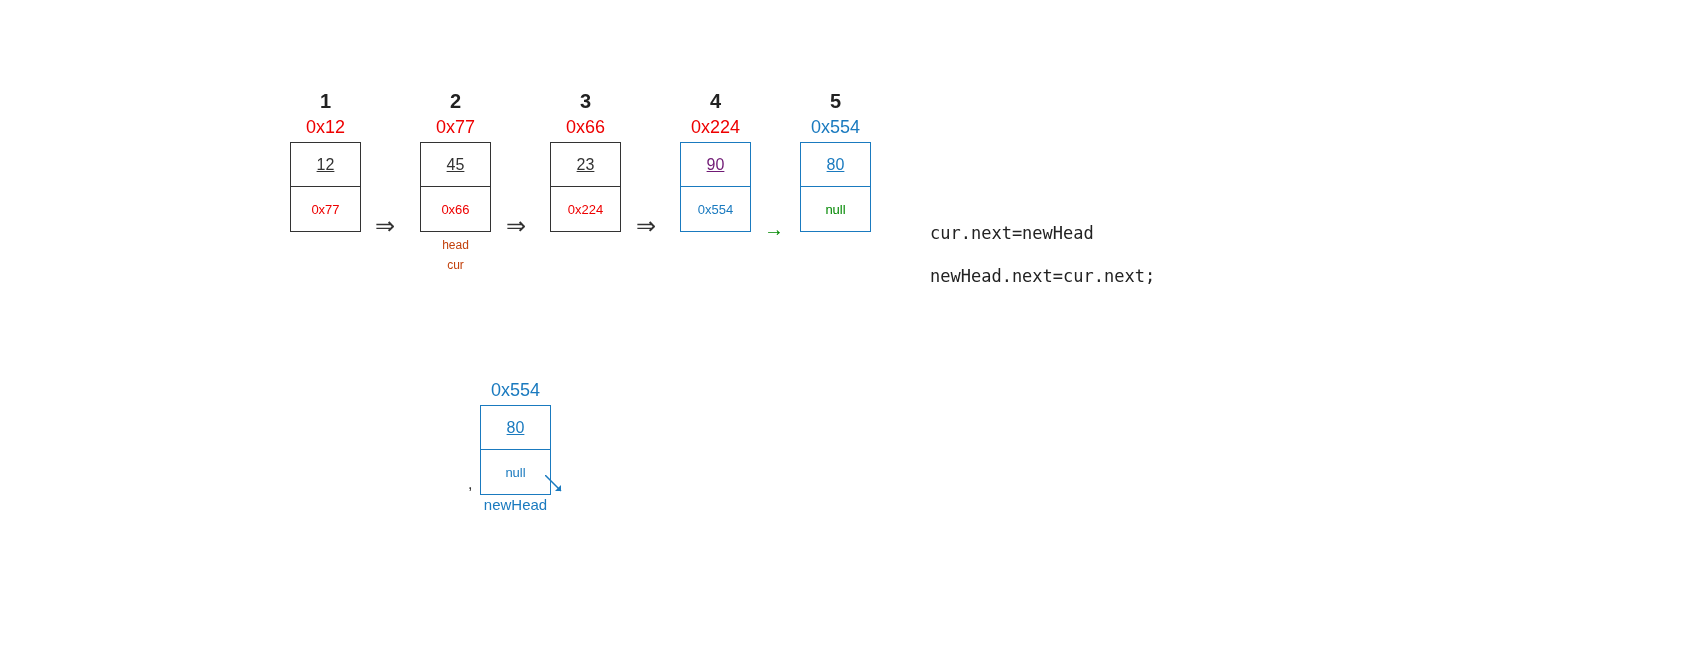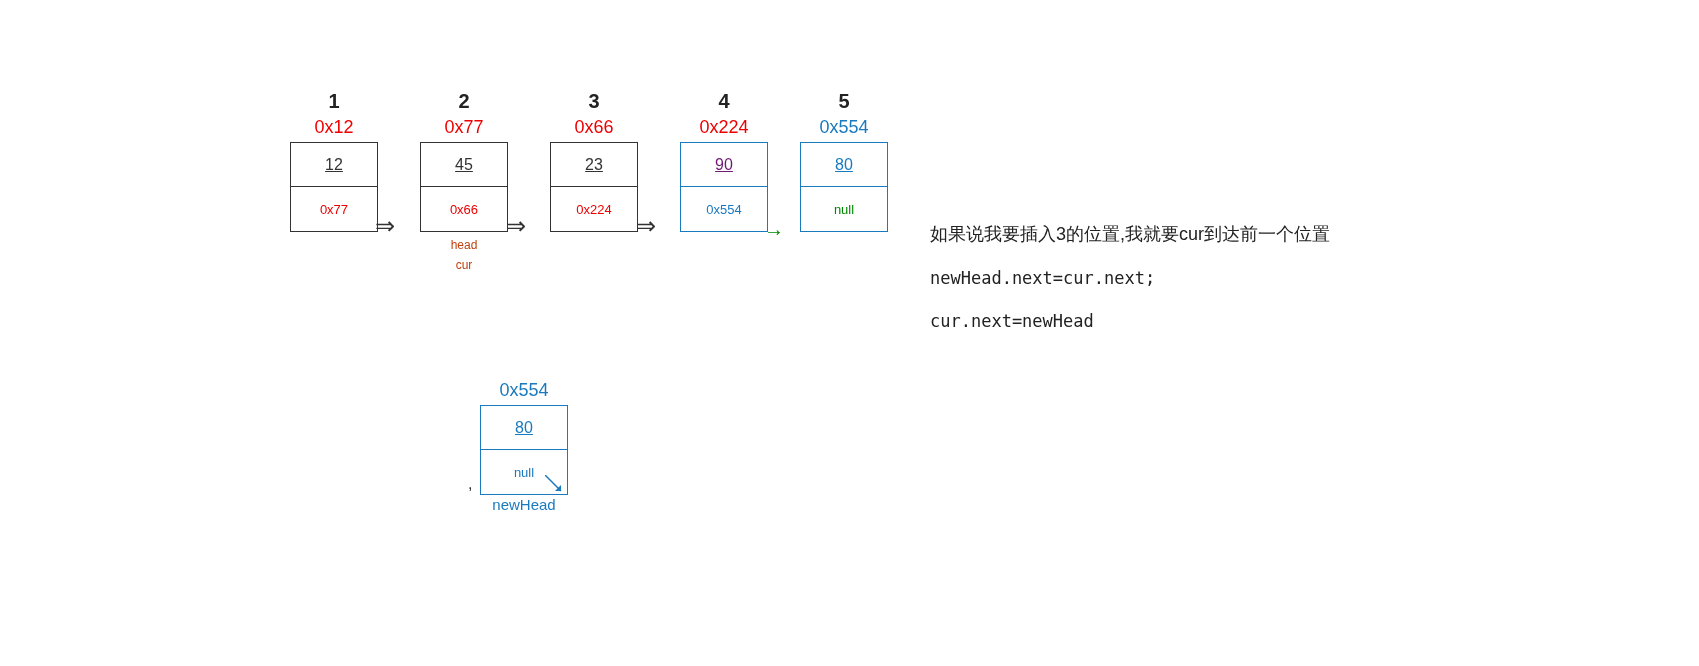--- a/index.html
+++ b/index.html
@@ -32,21 +32,21 @@
       color: #e00;
       margin-bottom: 4px;
     }
 
     .node-address.blue {
       color: #1a7abf;
     }
 
     .node-box {
       border: 1.5px solid #333;
-      width: 88px;
+      width: 71px;
     }
 
     .node-box.blue-border {
       border-color: #1a7abf;
     }
 
     .node-data {
       border-bottom: 1.5px solid #333;
       height: 44px;
       display: flex;
@@ -195,16 +195,15 @@
   <span style="position:absolute; left:-12px; top:95px; color:#333; font-size:16px;">,</span>
   <span style="color:#1a7abf; font-size:15px; margin-top:1px;">newHead</span>
 </div>
 
 <svg style="position:absolute; top:475px; left:545px; width:20px; height:20px;">
   <line x1="0" y1="0" x2="16" y2="16" stroke="#1a7abf" stroke-width="1.5"></line>
   <polygon points="10,16 16,16 16,10" fill="#1a7abf"></polygon>
 </svg>
 
 <div class="text-panel">
-  <div class="text-line">如果说我要插入3的位置,我就要cur到达前一个位置</div>
+  <div class="text-line code">cur.next=newHead</div>
   <div class="text-line code">newHead.next=cur.next;</div>
-  <div class="text-line code">cur.next=newHead</div>
 </div>
 
 </body></html>

